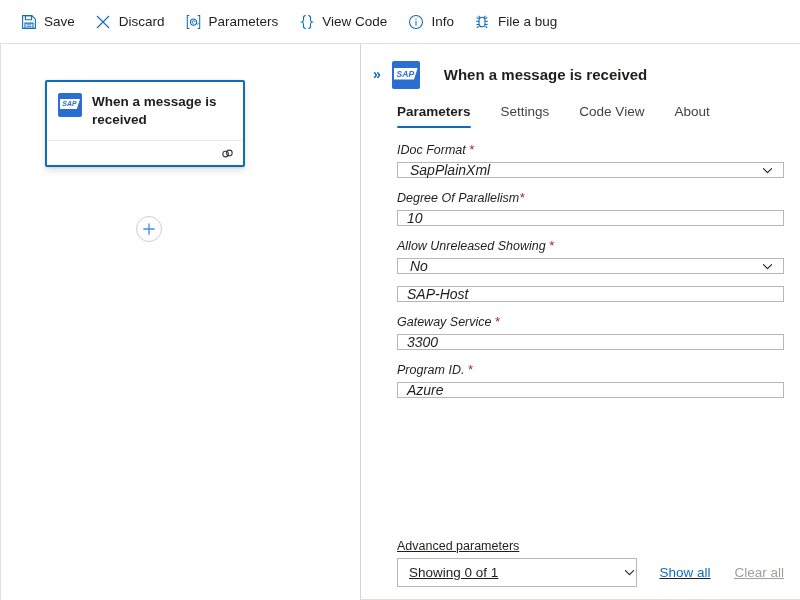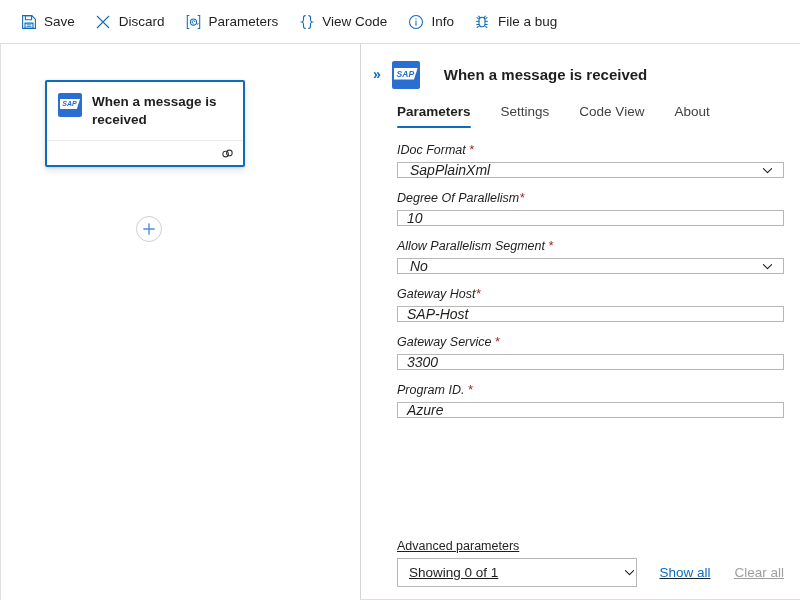--- a/index.html
+++ b/index.html
@@ -479,36 +479,33 @@
           <div class="field-label">
             <span>Degree Of Parallelism</span><span class="req tight">*</span>
           </div>
           <div class="input-box">
             <span class="val">10</span>
           </div>
         </div>
 
         <div class="field">
           <div class="field-label">
-            <span>Allow Parallelism Segment</span><span class="req spaced">*</span>
+            <span>Allow Unreleased Showing</span><span class="req spaced">*</span>
           </div>
           <div class="input-box combo">
             <span class="val">No</span>
             <span class="chev-down">
               <svg width="13" height="13" viewBox="0 0 14 14" fill="none" stroke="currentColor" stroke-width="1.15" stroke-linecap="round" stroke-linejoin="round">
                   <path d="M2.6 5L7 9.3 11.4 5"></path>
                 </svg>
             </span>
           </div>
         </div>
 
         <div class="field">
-          <div class="field-label">
-            <span>Gateway Host</span><span class="req tight">*</span>
-          </div>
           <div class="input-box">
             <span class="val">SAP-Host</span>
           </div>
         </div>
 
         <div class="field">
           <div class="field-label">
             <span>Gateway Service</span><span class="req spaced">*</span>
           </div>
           <div class="input-box">

